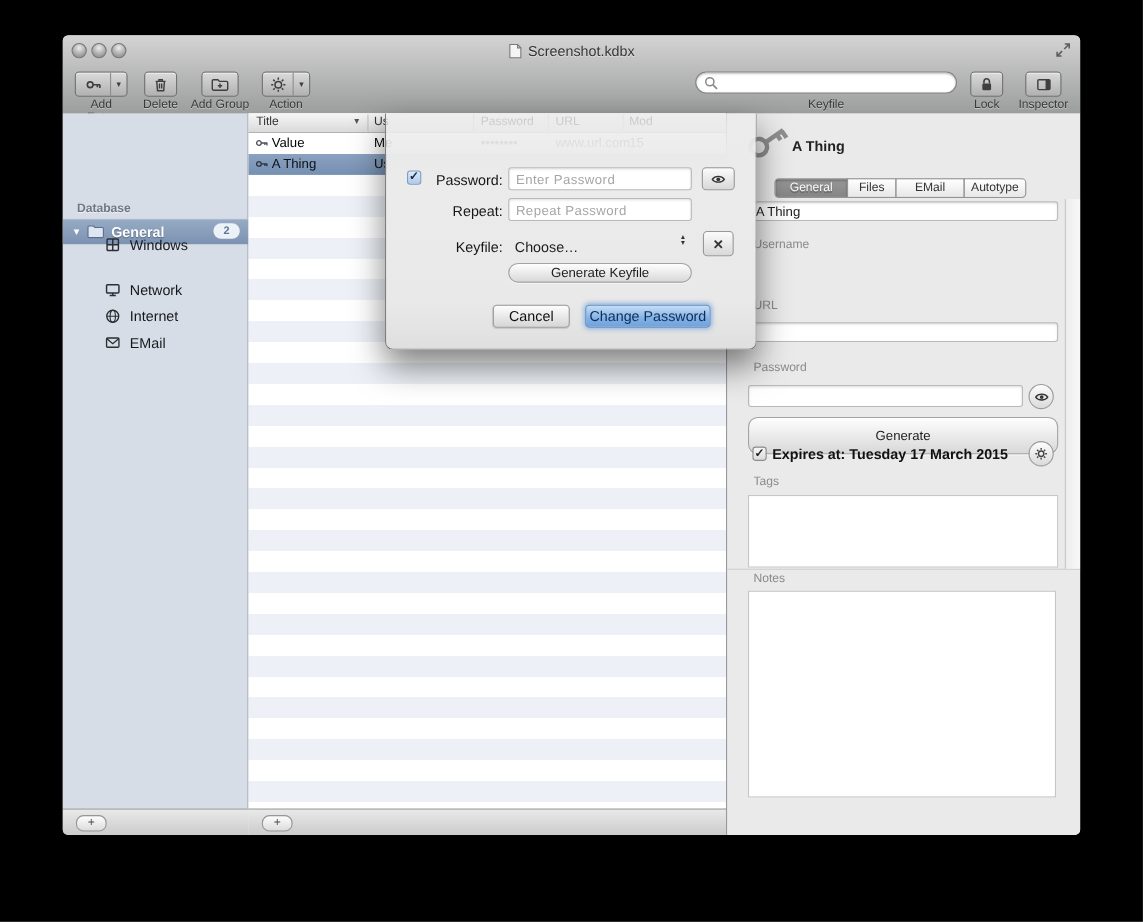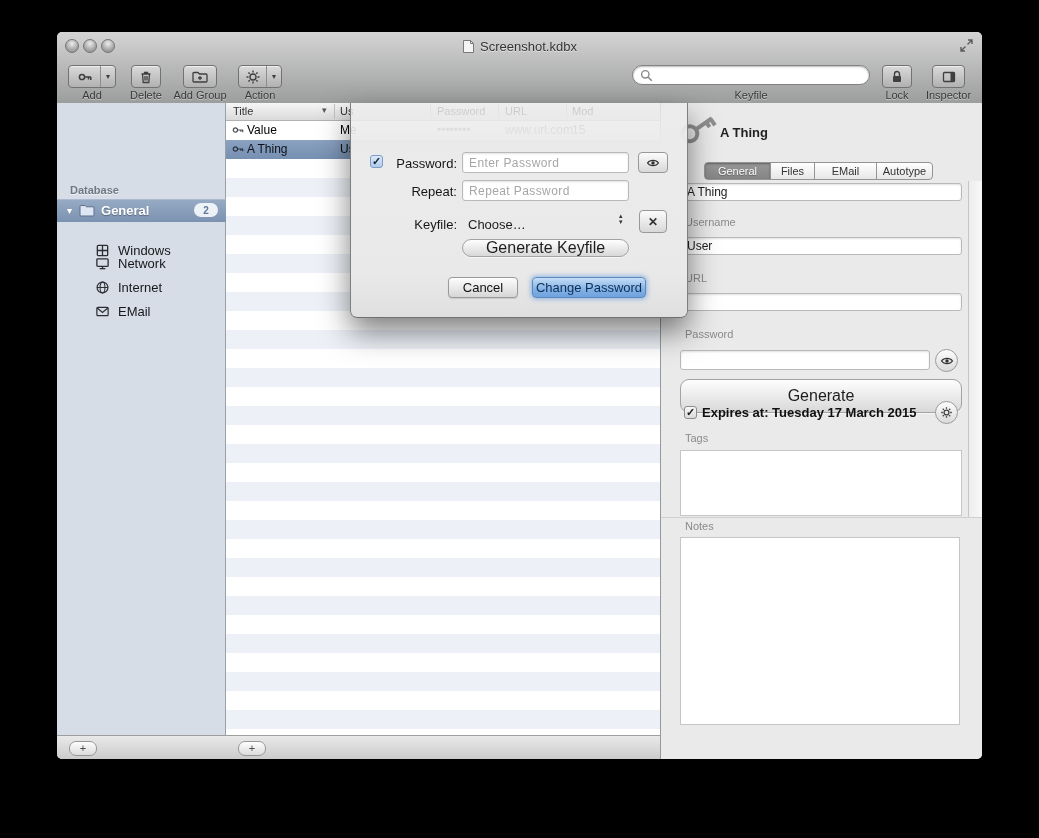--- a/index.html
+++ b/index.html
@@ -33,21 +33,21 @@
   .sideitem .lab{font-size:13px;color:#15181c;margin-left:8px}
   .generalrow{position:absolute;left:0;top:96px;width:169px;height:23px;background:linear-gradient(#97abc4,#7b92b1);box-shadow:inset 0 1px 0 #aabbd0;display:flex;align-items:center}
   .badge{position:absolute;right:8px;top:4px;width:24px;height:14px;border-radius:7px;background:rgba(245,248,252,.92);font-size:10px;font-weight:bold;color:#5f7699;display:flex;align-items:center;justify-content:center}
   
   .bbar{position:absolute;top:703px;height:24px;background:linear-gradient(#e9e9e9,#cbcbcb);border-top:1px solid #9e9e9e;box-sizing:border-box}
   .plusbtn{position:absolute;top:5px;width:26px;height:13px;border:1px solid #979797;border-radius:7px;background:linear-gradient(#fdfdfd,#dcdcdc);font-size:11px;color:#4d4d4d;display:flex;align-items:center;justify-content:center;line-height:1}
   
   .glabel{position:absolute;font-size:11px;color:#8b8b8b}
   .tfield{position:absolute;background:#fff;border:1px solid #b9b9b9;border-radius:3px;box-shadow:inset 0 1px 2px rgba(0,0,0,.12);font:12px "Liberation Sans",sans-serif;padding:0 6px;color:#222;outline:none;box-sizing:border-box}
   .tfield::placeholder{color:#a6a6a6;letter-spacing:.4px}
-  .capsule{position:absolute;border:1px solid #a3a3a3;border-radius:9px;background:linear-gradient(#fefefe,#d8d8d8);font-size:16px;color:#1d1d1d;display:flex;align-items:center;justify-content:center;box-shadow:0 1px 0 rgba(255,255,255,.6);box-sizing:border-box}
+  .capsule{position:absolute;border:1px solid #a3a3a3;border-radius:9px;background:linear-gradient(#fefefe,#d8d8d8);font-size:12px;color:#1d1d1d;display:flex;align-items:center;justify-content:center;box-shadow:0 1px 0 rgba(255,255,255,.6);box-sizing:border-box}
   .circlebtn{position:absolute;width:23px;height:23px;border-radius:50%;border:1px solid #9b9b9b;background:linear-gradient(#fdfdfd,#dadada);display:flex;align-items:center;justify-content:center;box-sizing:border-box}
   .seg{position:absolute;top:130px;height:18px;border:1px solid #949494;background:linear-gradient(#fff,#e7e7e7);font-size:11px;color:#333;display:flex;align-items:center;justify-content:center;box-sizing:border-box}
   .seg.sel{background:linear-gradient(#979797,#858585);box-shadow:inset 0 1px 2px rgba(0,0,0,.35);color:#fafafa;text-shadow:0 1px 1px rgba(0,0,0,.3)}
   .checkbox{position:absolute;width:13px;height:13px;border:1px solid #8c8c8c;border-radius:3px;background:linear-gradient(#f7f7f7,#dadada);display:flex;align-items:center;justify-content:center;font-size:11px;font-weight:bold;color:#1d1d1d;line-height:1;box-sizing:border-box}
   .cbblue{background:linear-gradient(#dde9f8,#aecaeb);border-color:#7e9cc4;color:#12283f}
   .boxarea{position:absolute;background:#fff;border:1px solid #c6c6c6;box-sizing:border-box;resize:none;outline:none;font:12px "Liberation Sans",sans-serif}
   .scrolltrack{position:absolute;left:911px;top:149px;width:14px;height:336px;background:linear-gradient(90deg,#ededed,#f8f8f8);border-left:1px solid #c6c6c6;box-sizing:border-box}
   
   .sheet{position:absolute;left:293px;top:71px;width:338px;height:215px;z-index:50;border-radius:0 0 7px 7px;background:linear-gradient(180deg,rgba(236,236,236,.78) 0,rgba(236,236,236,.9) 22px,rgba(235,235,235,.985) 42px,#ebebeb 62px,#e9e9e9 80%,#dfdfdf 100%);border-left:1px solid #7f7f7f;border-right:1px solid #7f7f7f;border-bottom:1px solid #6f6f6f;box-shadow:0 14px 30px rgba(0,0,0,.5);box-sizing:border-box}
   .dlabel{position:absolute;width:106px;text-align:right;font-size:13px;color:#161616}
@@ -172,21 +172,21 @@
     <span style="margin-left:10px;color:#fff;font-size:10px">▾</span>
     <span style="margin-left:7px">
       <svg width="16" height="13" viewBox="0 0 16 13">
           <path d="M1 2.5 a1 1 0 011-1 h4 l1.3 1.3 H14 a1 1 0 011 1 V11 a1 1 0 01-1 1 H2 a1 1 0 01-1-1 Z" fill="#dde6f2" stroke="#5d6d88" stroke-width="1"></path>
         </svg>
     </span>
     <span style="margin-left:6px;font-size:13px;font-weight:bold;color:#fff;text-shadow:0 1px 1px rgba(0,0,0,.35)">General</span>
     <span class="badge">2</span>
   </div>
 
-  <div class="sideitem" style="top:206px">
+  <div class="sideitem" style="top:178px">
     <span style="margin-left:38px">
       <svg width="15" height="15" viewBox="0 0 16 16">
           <rect x="2.5" y="2.5" width="11" height="11" rx="1" fill="none" stroke="#2b2e33" stroke-width="1.4"></rect>
           <line x1="8" y1="2.5" x2="8" y2="13.5" stroke="#2b2e33" stroke-width="1.4"></line>
           <line x1="2.5" y1="8" x2="13.5" y2="8" stroke="#2b2e33" stroke-width="1.4"></line>
         </svg>
     </span>
     <span class="lab">Windows</span>
   </div>
   <div class="sideitem" style="top:243px">
@@ -272,21 +272,20 @@
   <span class="abs" style="left:663px;top:93px;font-size:13px;font-weight:bold;color:#222">A Thing</span>
 
   <div class="seg sel" style="left:647px;width:67px;border-radius:4px 0 0 4px">General</div>
   <div class="seg" style="left:713px;width:45px">Files</div>
   <div class="seg" style="left:757px;width:63px">EMail</div>
   <div class="seg" style="left:819px;width:57px;border-radius:0 4px 4px 0">Autotype</div>
 
   <input class="tfield" style="left: 623px; top: 151px; width: 282px; height: 18px;" value="A Thing">
 
   <span class="glabel" style="left:628px;top:184px">Username</span>
-  <input class="tfield" style="left: 623px; top: 205px; width: 282px; height: 18px;" value="User">
 
   <span class="glabel" style="left:628px;top:240px">URL</span>
   <input class="tfield" style="left: 623px; top: 261px; width: 282px; height: 18px;">
 
   <span class="glabel" style="left:628px;top:296px">Password</span>
   <input class="tfield" style="left: 623px; top: 318px; width: 250px; height: 20px;">
   <div class="circlebtn" style="left:878px;top:317px">
     <span>
       <svg width="14" height="12" viewBox="0 0 14 12">
           <path d="M1.5 6 C4 2.5 10 2.5 12.5 6 C10 9.5 4 9.5 1.5 6 Z" fill="none" stroke="#333" stroke-width="1.2"></path>

